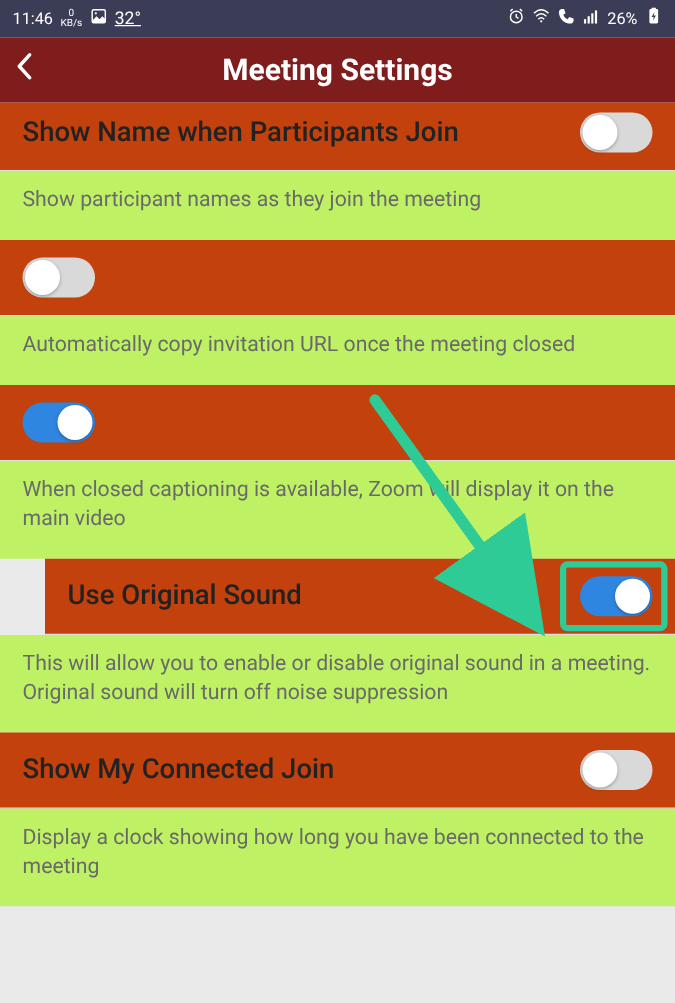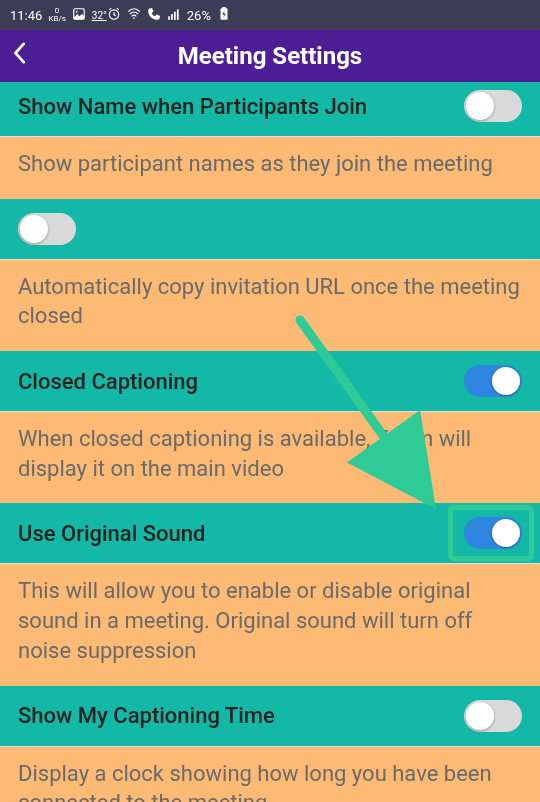--- a/index.html
+++ b/index.html
@@ -1,35 +1,35 @@
 <!DOCTYPE html>
 <html><head>
 <meta charset="utf-8">
 <style>
   * { margin: 0; padding: 0; box-sizing: border-box; }
   html, body { width: 540px; height: 802px; font-family: -apple-system, BlinkMacSystemFont, "Segoe UI", Roboto, Arial, sans-serif; background: #eaeaea; overflow: hidden; }
-  .statusbar { background: #3b3c55; color: #fff; height: 30px; display: flex; align-items: center; padding: 0 10px; font-size: 13px; }
+  .statusbar { background: #3b3c55; color: #fff; height: 30px; display: flex; align-items: center; justify-content: space-between; padding: 0 10px; font-size: 13px; }
   .statusbar .left, .statusbar .right { display: flex; align-items: center; gap: 6px; }
   .statusbar .kb { font-size: 8px; line-height: 8px; display: flex; flex-direction: column; align-items: center; }
-  .statusbar .temp { font-size: 10px; text-decoration: underline; }
-  .header { background: #4c1d95; color: #fff; height: 52px; display: flex; align-items: center; justify-content: center; position: relative; }
+  .statusbar .temp { font-size: 14px; text-decoration: underline; }
+  .header { background: #7f1d1d; color: #fff; height: 52px; display: flex; align-items: center; justify-content: center; position: relative; }
   .header .back { position: absolute; left: 12px; font-size: 24px; font-weight: bold; }
   .header .title { font-size: 24px; font-weight: 700; }
-  .section { background: #14b8a6; padding: 14px 18px; display: flex; align-items: center; justify-content: space-between; border-bottom: 1px solid #e0e0e0; }
+  .section { background: #c2410c; padding: 14px 18px; display: flex; align-items: center; justify-content: space-between; border-bottom: 1px solid #e0e0e0; }
   .section .label { font-size: 22px; color: #222; font-weight: 500; }
-  .desc { background: #fdba74; padding: 12px 18px 20px 18px; font-size: 22px; color: #6a6a6a; line-height: 1.35; }
+  .desc { background: #bef264; padding: 12px 18px 20px 18px; font-size: 17px; color: #6a6a6a; line-height: 1.35; }
   .toggle { width: 58px; height: 32px; border-radius: 16px; position: relative; flex-shrink: 0; }
   .toggle .knob { width: 28px; height: 28px; border-radius: 50%; background: #fff; position: absolute; top: 2px; box-shadow: 0 1px 3px rgba(0,0,0,0.3); }
   .toggle.off { background: #d9d9d9; }
   .toggle.off .knob { left: 2px; }
   .toggle.on { background: #2f86e0; }
   .toggle.on .knob { right: 2px; }
   .highlight-box { border: 5px solid #2fcb97; border-radius: 6px; padding: 4px; position: absolute; }
   .arrow-svg { position: absolute; pointer-events: none; }
-  .row-wrap { position: relative; }
+  .row-wrap { position: relative; padding-left: 36px; }
   .section.first { padding-top: 8px; }
   .icon-svg { width: 14px; height: 14px; fill: #fff; }
 </style>
 </head>
 <body>
 
 <div class="statusbar">
   <div class="left">
     <span>11:46</span>
     <span class="kb">
@@ -104,40 +104,39 @@
 <div class="desc">Show participant names as they join the meeting</div>
 
 <div class="section">
   <span class="toggle off">
       <span class="knob"></span>
     </span>
 </div>
 <div class="desc">Automatically copy invitation URL once the meeting closed</div>
 
 <div class="section">
-  <span class="label">Closed Captioning</span>
   <span class="toggle on">
       <span class="knob"></span>
     </span>
 </div>
 <div class="desc">When closed captioning is available, Zoom will display it on the main video</div>
 
 <div class="row-wrap">
   <div class="section">
     <span class="label">Use Original Sound</span>
     <span class="toggle on">
         <span class="knob"></span>
       </span>
   </div>
   <div class="highlight-box" style="right:6px; top:2px; width:86px; height:56px;"></div>
 </div>
 <div class="desc">This will allow you to enable or disable original sound in a meeting. Original sound will turn off noise suppression</div>
 
 <div class="section">
-  <span class="label">Show My Captioning Time</span>
+  <span class="label">Show My Connected Join</span>
   <span class="toggle off">
       <span class="knob"></span>
     </span>
 </div>
 <div class="desc">Display a clock showing how long you have been connected to the meeting</div>
 
 <svg class="arrow-svg" style="left:290px; top:310px;" width="160" height="200" viewBox="0 0 160 200">
   <defs>
     <marker id="arrowhead" markerWidth="10" markerHeight="10" refX="6" refY="5" orient="auto">
       <path d="M0,0 L10,5 L0,10 Z" fill="#2fcb97"></path>

